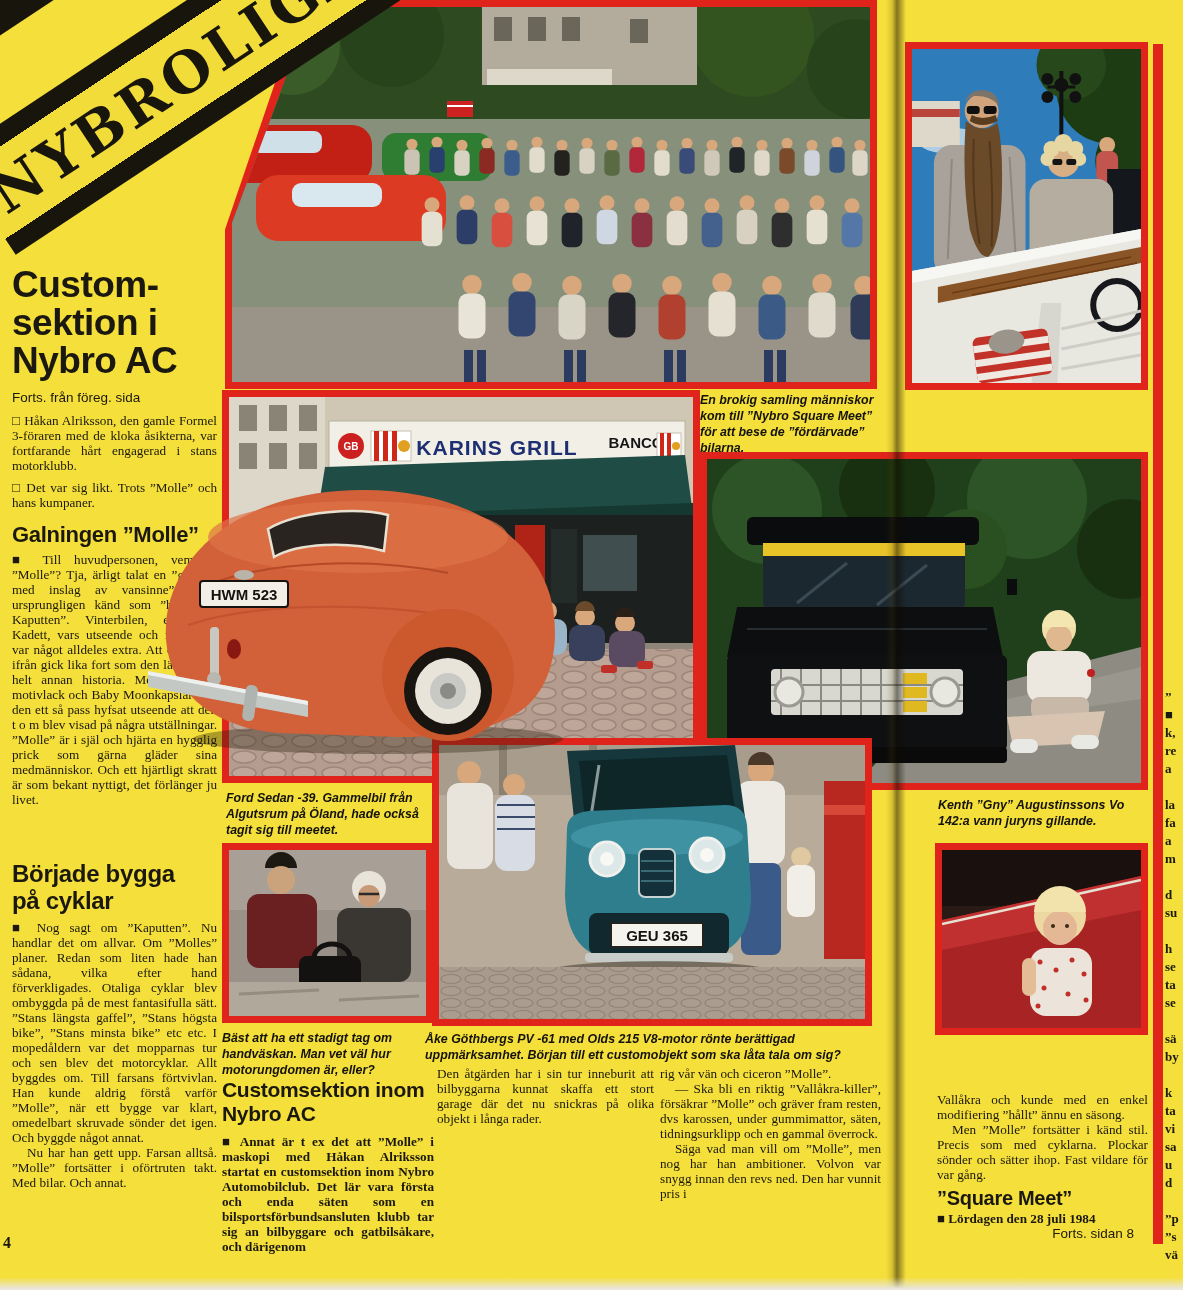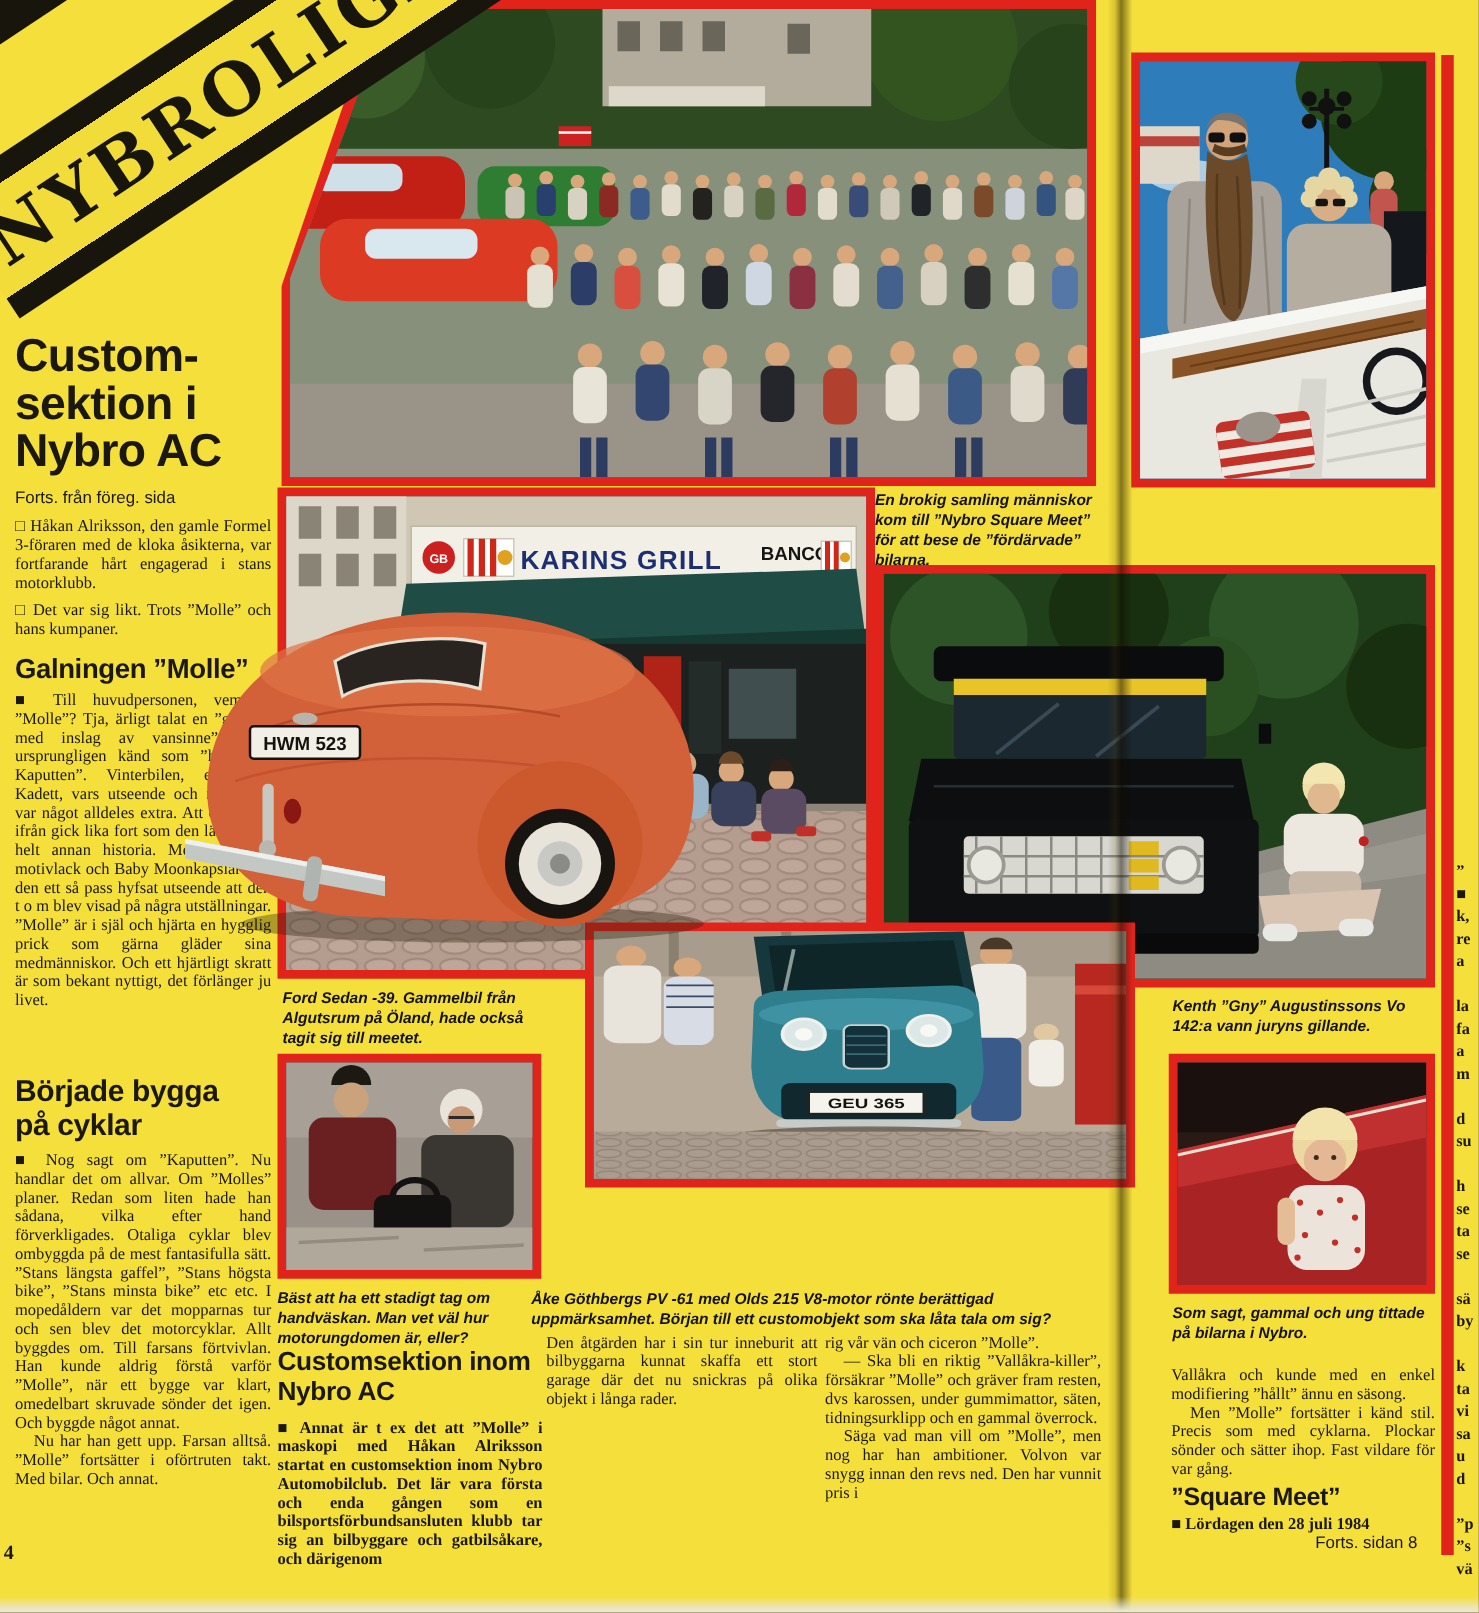--- a/index.html
+++ b/index.html
@@ -320,21 +320,21 @@
       <path d="M335,168 a17,17 0 0 1 34,0 Z" fill="#f4e6b0"></path>
       <rect x="320" y="192" width="64" height="52" rx="14" fill="#ece8e0"></rect>
       <circle cx="384" cy="214" r="4" fill="#c02020"></circle>
       <rect x="324" y="238" width="58" height="22" rx="8" fill="#c8b8a8"></rect>
       <polygon points="300,258 398,252 390,284 306,288" fill="#d8c4b0"></polygon>
       <rect x="303" y="280" width="28" height="14" rx="7" fill="#e8e8e4"></rect>
       <rect x="364" y="276" width="28" height="14" rx="7" fill="#e8e8e4"></rect>
     </svg>
   </div>
 
-  <div class="photo" style="left:468px;top:738px;width:440px;height:212px;z-index:3;">
+  <div class="photo" style="left:432px;top:738px;width:440px;height:288px;z-index:3;">
     <svg viewBox="0 0 426 274" preserveAspectRatio="none">
       <defs>
         <pattern id="cb2" width="24" height="12" patternUnits="userSpaceOnUse">
           <ellipse cx="12" cy="6" rx="10" ry="4.5" fill="#aa9c8e" stroke="#8e7e72" stroke-width="1.2"></ellipse>
         </pattern>
       </defs>
       <rect width="426" height="274" fill="#b8ab9a"></rect>
       <rect x="0" y="0" width="426" height="50" fill="#a89c8c"></rect>
       <rect x="60" y="0" width="8" height="50" fill="#8a8070"></rect>
         <rect x="150" y="0" width="8" height="44" fill="#8a8070"></rect>
@@ -445,25 +445,24 @@
     <p>■ Nog sagt om ”Kaputten”. Nu handlar det om allvar. Om ”Molles” planer. Redan som liten hade han sådana, vilka efter hand förverkligades. Otaliga cyklar blev ombyggda på de mest fantasifulla sätt. ”Stans längsta gaffel”, ”Stans högsta bike”, ”Stans minsta bike” etc etc. I mopedåldern var det mopparnas tur och sen blev det motorcyklar. Allt byggdes om. Till farsans förtvivlan. Han kunde aldrig förstå varför ”Molle”, när ett bygge var klart, omedelbart skruvade sönder det igen. Och byggde något annat.</p>
     <p>Nu har han gett upp. Farsan alltså. ”Molle” fortsätter i oförtruten takt. Med bilar. Och annat.</p>
   </div>
   <div id="pagenum">4</div>
 
   <div class="cap" style="left:700px;top:392px;width:184px;">En brokig samling människor kom till ”Nybro Square Meet” för att bese de ”fördärvade” bilarna.</div>
   <div class="cap" style="left:226px;top:790px;width:212px;">Ford Sedan -39. Gammelbil från Algutsrum på Öland, hade också tagit sig till meetet.</div>
   <div class="cap" style="left:938px;top:797px;width:206px;">Kenth ”Gny” Augustinssons Vo 142:a vann juryns gillande.</div>
   <div class="cap" style="left:425px;top:1031px;width:433px;">Åke Göthbergs PV -61 med Olds 215 V8-motor rönte berättigad uppmärksamhet. Början till ett customobjekt som ska låta tala om sig?</div>
   <div class="cap" style="left:222px;top:1030px;width:210px;">Bäst att ha ett stadigt tag om handväskan. Man vet väl hur motorungdomen är, eller?</div>
-  <div class="cap" style="left:938px;top:1042px;width:208px;">Som sagt, gammal och ung tittade på bilarna i Nybro.</div>
 
   <div class="sub pre" style="left:222px;top:1078px;font-size:21px;line-height:24px;">Customsektion inom
 Nybro AC</div>
-  <div class="body bold" style="left:222px;top:1134px;width:212px;height:150px;overflow:hidden;">■ Annat är t ex det att ”Molle” i maskopi med Håkan Alriksson startat en customsektion inom Nybro Automobilclub. Det lär vara första och enda gången som en bilsportsförbundsansluten klubb tar sig an bilbyggare och gatbilsåkare, och därigenom</div>
+  <div class="body bold" style="left:222px;top:1134px;width:212px;height:150px;overflow:hidden;">■ Annat är t ex det att ”Molle” i maskopi med Håkan Alriksson startat en customsektion inom Nybro Automobilclub. Det lär vara första och enda säten som en bilsportsförbundsansluten klubb tar sig an bilbyggare och gatbilsåkare, och därigenom</div>
   <div class="body" style="left:437px;top:1066px;width:217px;height:218px;overflow:hidden;">
     <p>Den åtgärden har i sin tur inneburit att bilbyggarna kunnat skaffa ett stort garage där det nu snickras på olika objekt i långa rader.</p>
   </div>
   <div class="body" style="left:660px;top:1066px;width:221px;height:218px;overflow:hidden;">
     <p>rig vår vän och ciceron ”Molle”.</p>
     <p>— Ska bli en riktig ”Vallåkra-killer”, försäkrar ”Molle” och gräver fram resten, dvs karossen, under gummimattor, säten, tidningsurklipp och en gammal överrock.</p>
     <p>Säga vad man vill om ”Molle”, men nog har han ambitioner. Volvon var snygg innan den revs ned. Den har vunnit pris i</p>
   </div>
 
   <div class="body rightcol" style="left:937px;top:1092px;width:211px;height:190px;overflow:hidden;">

